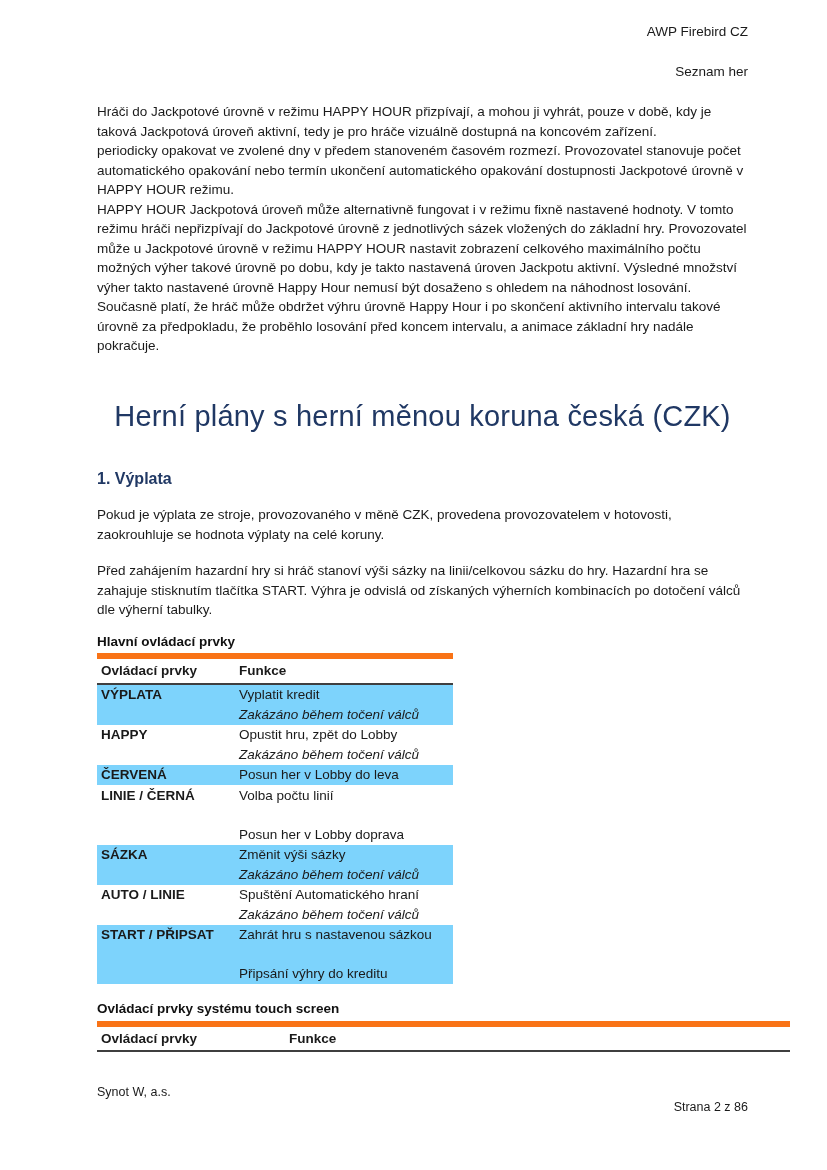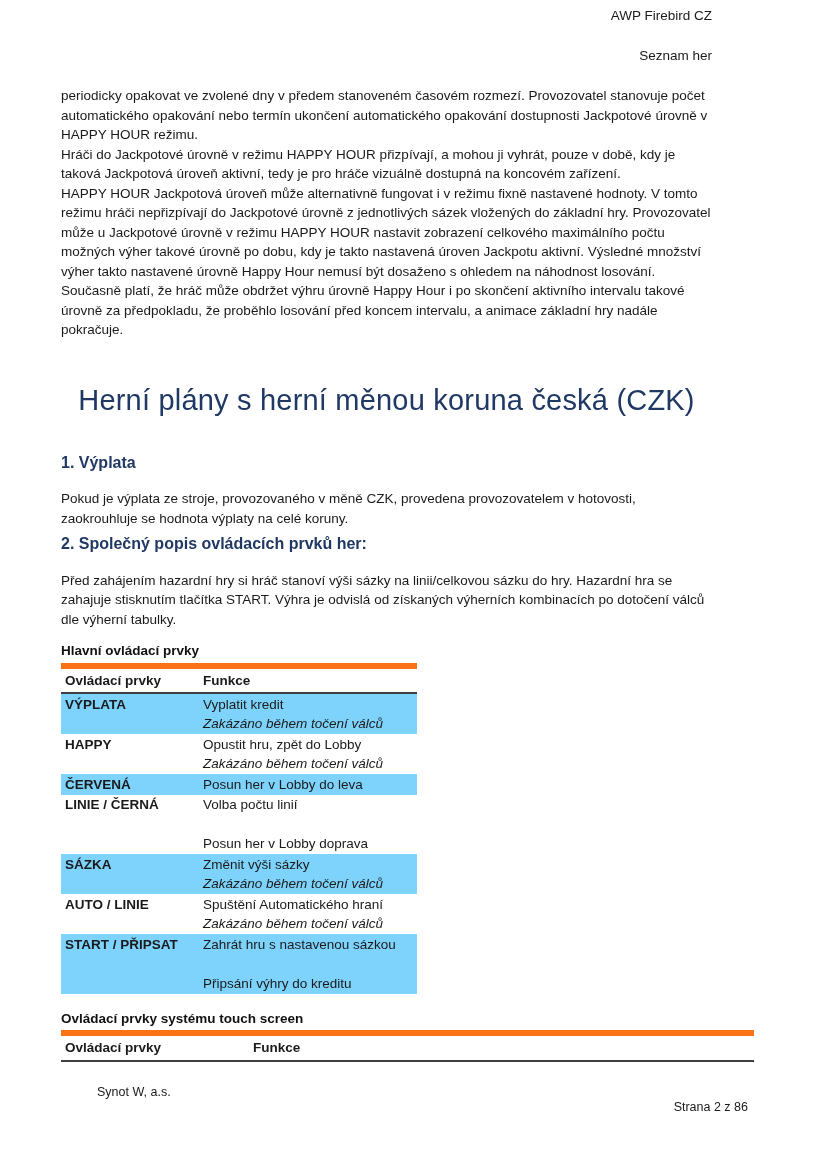--- a/index.html
+++ b/index.html
@@ -8,23 +8,23 @@
     position: relative;
     width: 827px;
     height: 1170px;
     background: #ffffff;
     margin: 0 auto;
     font-family: "Liberation Sans", sans-serif;
     color: #1a1a1a;
     overflow: hidden;
   }
   .content {
-    margin-left: 61px;
+    margin-left: 97px;
     width: 651px;
-    padding-top: 6px;
+    padding-top: 22px;
     font-size: 13.5px;
     line-height: 19.5px;
   }
   .doc-header { text-align: right; }
   .doc-header .h-line1 { margin-bottom: 0; }
   .doc-header .h-line2 { margin-top: 20px; }
   .intro { margin-top: 21px; }
   .intro p { margin: 0; }
   .main-title {
     margin-top: 40px;
@@ -98,31 +98,30 @@
 
 <div class="page">
   <div class="content">
 
     <div class="doc-header">
       <div class="h-line1">AWP Firebird CZ</div>
       <div class="h-line2">Seznam her</div>
     </div>
 
     <div class="intro">
+      <p>Hráči do Jackpotové úrovně v režimu HAPPY HOUR přizpívají, a mohou ji vyhrát, pouze v době, kdy je taková Jackpotová úroveň aktivní, tedy je pro hráče vizuálně dostupná na koncovém zařízení.</p>
       <p>periodicky opakovat ve zvolené dny v předem stanoveném časovém rozmezí. Provozovatel stanovuje počet automatického opakování nebo termín ukončení automatického opakování dostupnosti Jackpotové úrovně v HAPPY HOUR režimu.</p>
-      <p>Hráči do Jackpotové úrovně v režimu HAPPY HOUR přizpívají, a mohou ji vyhrát, pouze v době, kdy je taková Jackpotová úroveň aktivní, tedy je pro hráče vizuálně dostupná na koncovém zařízení.</p>
       <p>HAPPY HOUR Jackpotová úroveň může alternativně fungovat i v režimu fixně nastavené hodnoty. V tomto režimu hráči nepřizpívají do Jackpotové úrovně z jednotlivých sázek vložených do základní hry. Provozovatel může u Jackpotové úrovně v režimu HAPPY HOUR nastavit zobrazení celkového maximálního počtu možných výher takové úrovně po dobu, kdy je takto nastavená úroven Jackpotu aktivní. Výsledné množství výher takto nastavené úrovně Happy Hour nemusí být dosaženo s ohledem na náhodnost losování. Současně platí, že hráč může obdržet výhru úrovně Happy Hour i po skončení aktivního intervalu takové úrovně za předpokladu, že proběhlo losování před koncem intervalu, a animace základní hry nadále pokračuje.</p>
     </div>
 
     <h1 class="main-title">Herní plány s herní měnou koruna česká (CZK)</h1>
 
     <h2 class="sec-heading first">1. Výplata</h2>
     <p class="sec-par">Pokud je výplata ze stroje, provozovaného v měně CZK, provedena provozovatelem v hotovosti, zaokrouhluje se hodnota výplaty na celé koruny.</p>
 
-    <h2 class="sec-heading second">2. Společný popis ovládacích prvků her:</h2>
     <p class="sec-par">Před zahájením hazardní hry si hráč stanoví výši sázky na linii/celkovou sázku do hry. Hazardní hra se zahajuje stisknutím tlačítka START. Výhra je odvislá od získaných výherních kombinacích po dotočení válců dle výherní tabulky.</p>
 
     <div class="tbl-caption">Hlavní ovládací prvky</div>
     <table class="ctl main">
       <colgroup>
           <col style="width:138px">
           <col style="width:218px">
         </colgroup>
       <thead>
         <tr>

